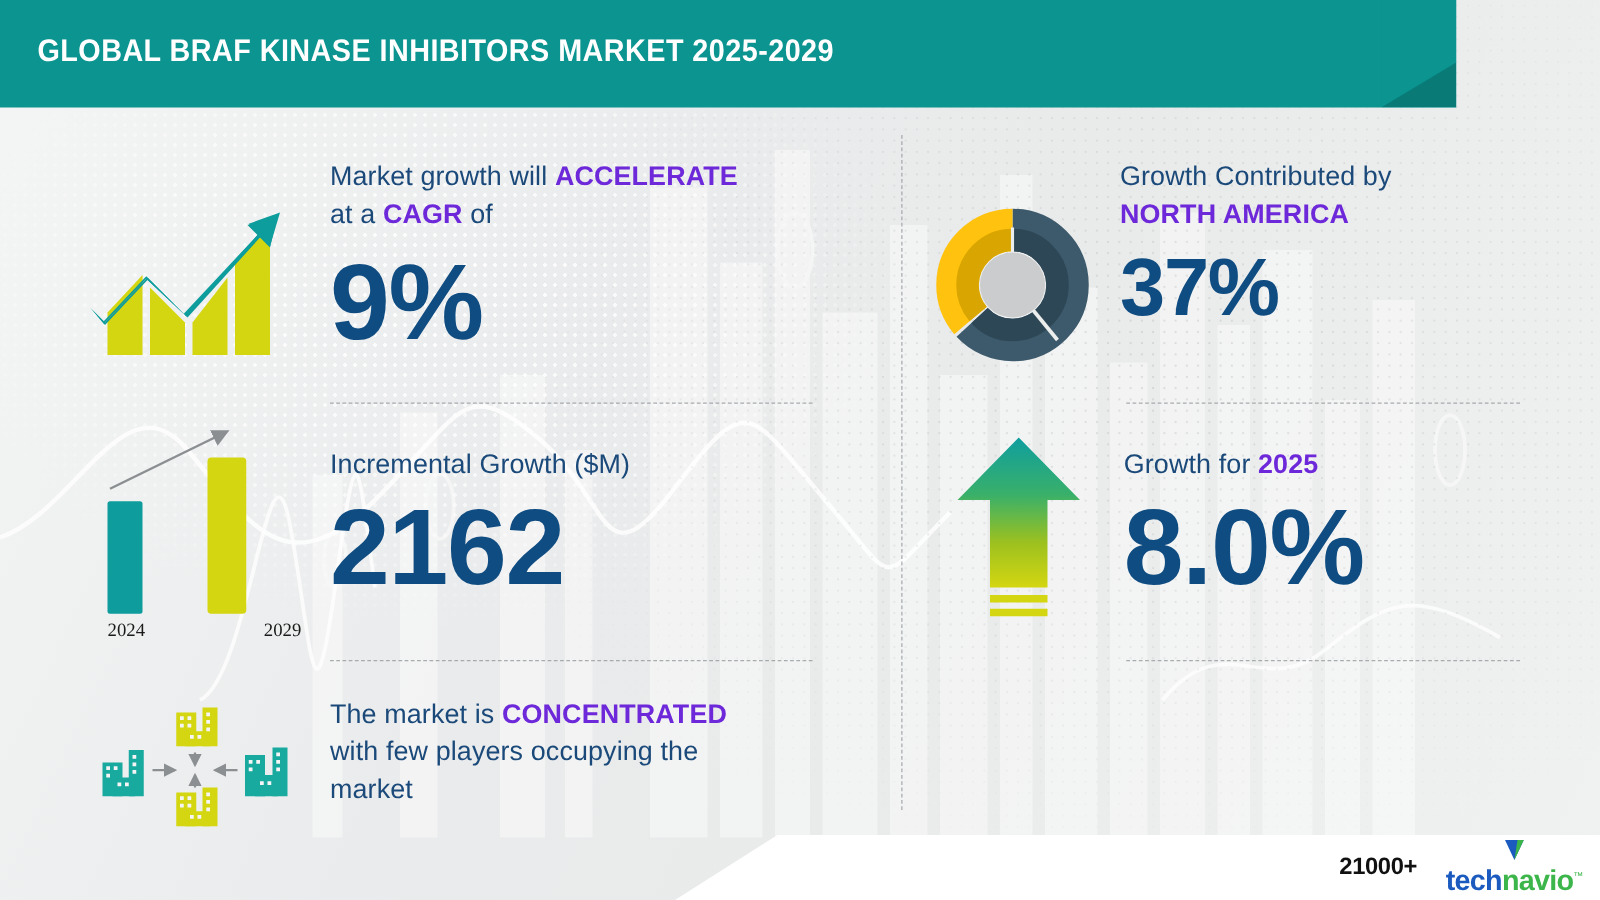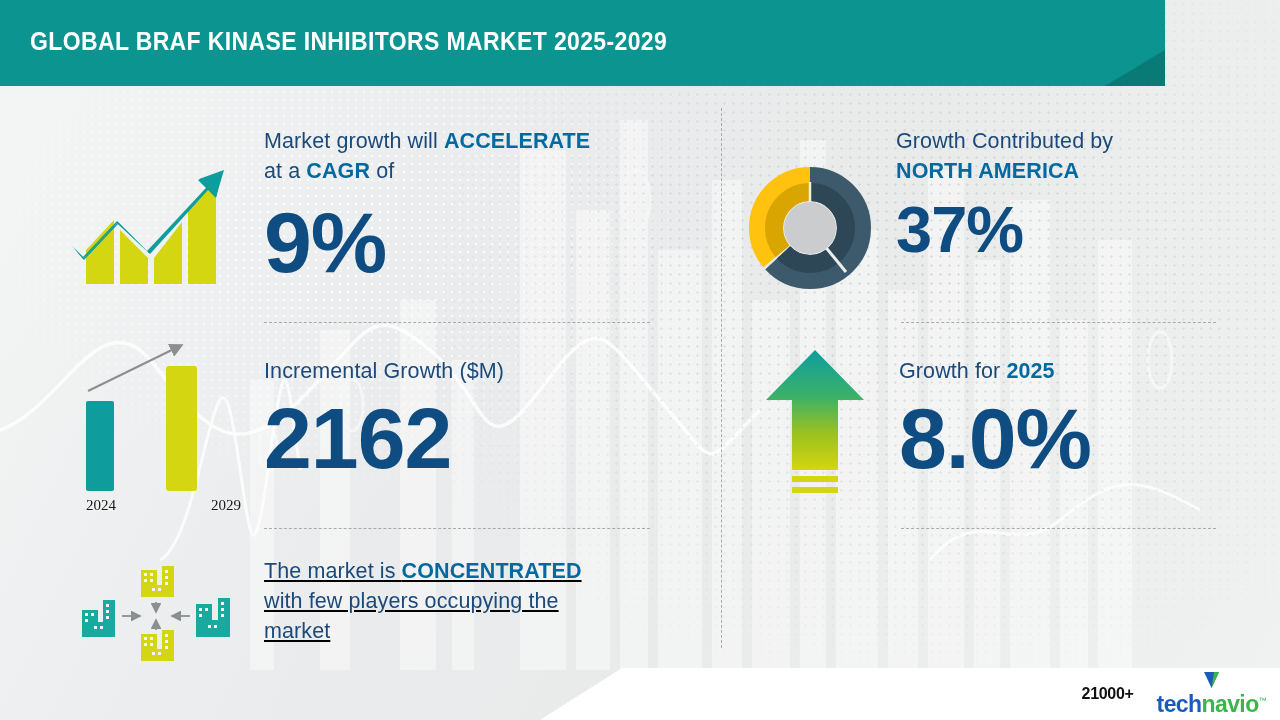--- a/index.html
+++ b/index.html
@@ -65,34 +65,34 @@
   .hdiv.l1{left:264px;width:386px;top:322px;}
   .hdiv.l2{left:264px;width:386px;top:528px;}
   .hdiv.r1{left:901px;width:315px;top:322px;}
   .hdiv.r2{left:901px;width:315px;top:528px;}
 
   
   .stat-label{
     color:#1b4a7a;font-size:21.5px;line-height:30px;
     letter-spacing:.1px;font-weight:400;
   }
-  .stat-label b{font-weight:bold;color:#0369a1;}
+  .stat-label b{font-weight:bold;color:#6d28d9;}
   .stat-big{
     color:#0f4c81;font-weight:bold;line-height:.98;
     letter-spacing:-1px;
   }
 
   
   #blk-cagr{position:absolute;left:264px;top:126px;width:400px;}
   #cagr-value{font-size:86px;margin-top:14px;}
 
   #blk-incr{position:absolute;left:264px;top:356px;width:400px;}
   #incr-value{font-size:86px;margin-top:10px;}
 
-  #blk-conc{position:absolute;left:264px;top:556px;width:390px;text-decoration:underline;}
+  #blk-conc{position:absolute;left:264px;top:556px;width:390px;}
 
   
   #blk-region{position:absolute;left:896px;top:126px;width:330px;}
   #region-value{font-size:65px;margin-top:12px;}
 
   #blk-year{position:absolute;left:899px;top:356px;width:330px;}
   #year-value{font-size:86px;margin-top:10px;}
 
   
   #icon-growth{position:absolute;left:66px;top:152px;width:170px;height:140px;}
@@ -105,21 +105,21 @@
   #footer{
     position:absolute;left:540px;top:668px;width:740px;height:52px;
     background:#ffffff;
     clip-path:polygon(82px 0, 100% 0, 100% 100%, 0 100%);
   }
   #footer-inner{
     position:absolute;left:0;top:0;right:0;bottom:0;
     display:flex;align-items:center;justify-content:flex-end;
     padding-right:14px;gap:9px;
   }
-  #footer-count{font-size:16px;font-weight:bold;color:#111;letter-spacing:-.3px;}
+  #footer-count{font-size:19px;font-weight:bold;color:#111;letter-spacing:-.3px;}
   #footer-text{font-size:17px;color:#1a1a1a;letter-spacing:-.2px;}
   #logo{display:flex;align-items:center;gap:2px;margin-left:14px;flex-direction:column;}
   #logo-mark{width:17px;height:19px;}
   #logo-text{font-size:23px;font-weight:bold;letter-spacing:-.6px;position:relative;}
   #logo-tech{color:#1b5bbf;}
   #logo-navio{color:#3cb54a;}
   #logo-tm{font-size:8px;color:#3cb54a;vertical-align:super;font-weight:normal;}
 
   .bar-year{
     position:absolute;font-size:15px;color:#1a1a1a;

